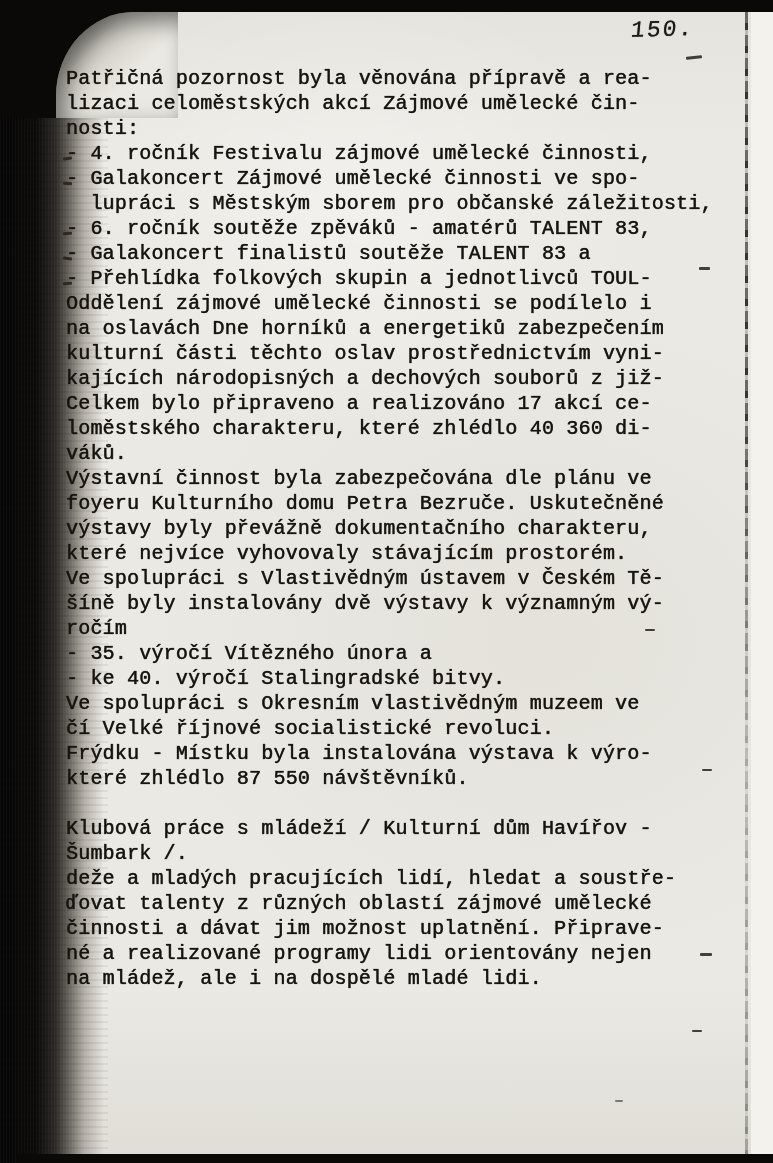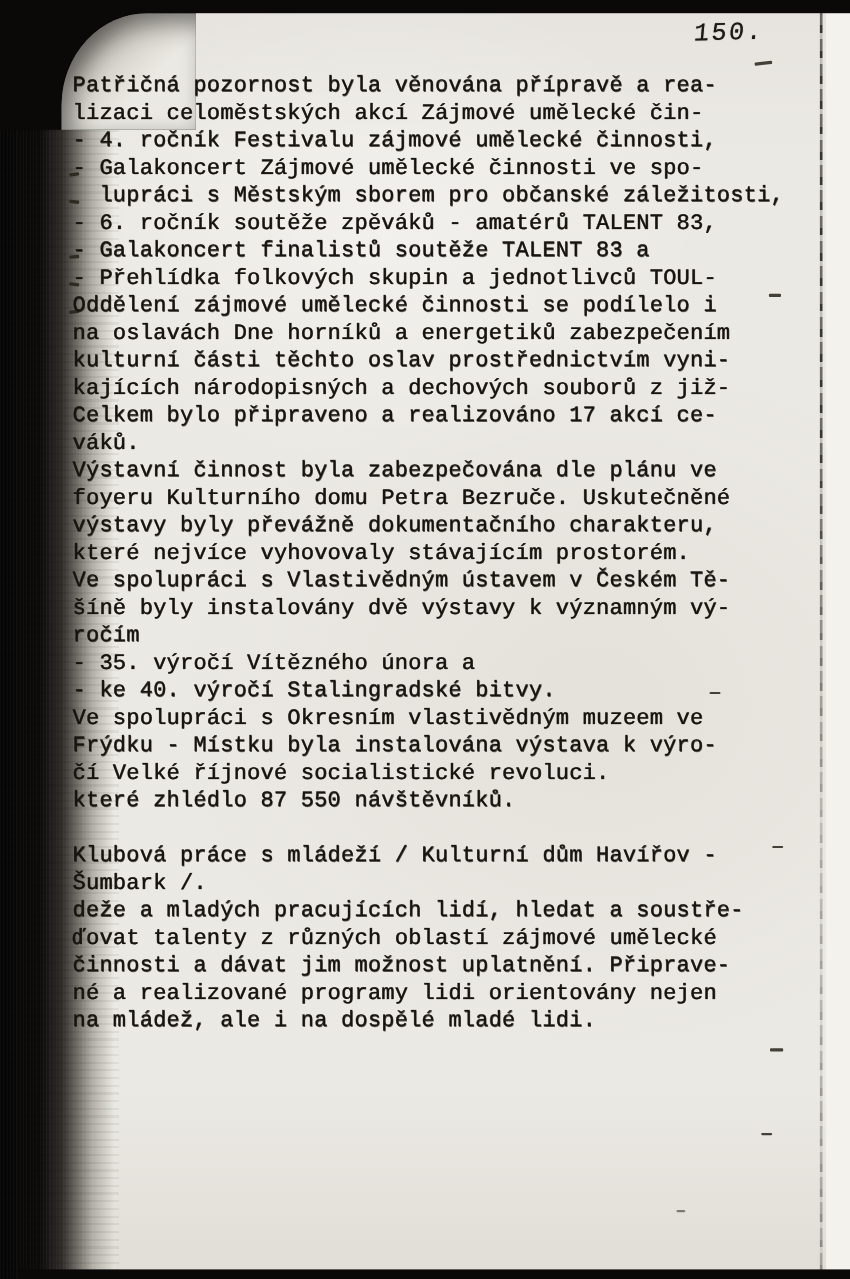--- a/index.html
+++ b/index.html
@@ -102,44 +102,46 @@
   <div class="right-scratch"></div>
   <div class="edge-top"></div>
   <div class="edge-bottom"></div>
   <div class="texture"></div>
 
   <div class="page-number">150.</div>
 
   <div class="text-block">
       <div class="line">Patřičná pozornost byla věnována přípravě a rea-</div>
       <div class="line">lizaci celoměstských akcí Zájmové umělecké čin-</div>
+      <div class="line">nosti:</div>
       <div class="line">- 4. ročník Festivalu zájmové umělecké činnosti,</div>
       <div class="line">- Galakoncert Zájmové umělecké činnosti ve spo-</div>
       <div class="line">  lupráci s Městským sborem pro občanské záležitosti,</div>
       <div class="line">- 6. ročník soutěže zpěváků - amatérů TALENT 83,</div>
       <div class="line">- Galakoncert finalistů soutěže TALENT 83 a</div>
       <div class="line">- Přehlídka folkových skupin a jednotlivců TOUL-</div>
       <div class="line">Oddělení zájmové umělecké činnosti se podílelo i</div>
       <div class="line">na oslavách Dne horníků a energetiků zabezpečením</div>
       <div class="line">kulturní části těchto oslav prostřednictvím vyni-</div>
       <div class="line">kajících národopisných a dechových souborů z již-</div>
       <div class="line">Celkem bylo připraveno a realizováno 17 akcí ce-</div>
+      <div class="line">loměstského charakteru, které zhlédlo 40 360 di-</div>
       <div class="line">váků.</div>
       <div class="line">Výstavní činnost byla zabezpečována dle plánu ve</div>
       <div class="line">foyeru Kulturního domu Petra Bezruče. Uskutečněné</div>
       <div class="line">výstavy byly převážně dokumentačního charakteru,</div>
       <div class="line">které nejvíce vyhovovaly stávajícím prostorém.</div>
       <div class="line">Ve spolupráci s Vlastivědným ústavem v Českém Tě-</div>
       <div class="line">šíně byly instalovány dvě výstavy k významným vý-</div>
       <div class="line">ročím</div>
       <div class="line">- 35. výročí Vítězného února a</div>
       <div class="line">- ke 40. výročí Stalingradské bitvy.</div>
       <div class="line">Ve spolupráci s Okresním vlastivědným muzeem ve</div>
+      <div class="line">čí Velké říjnové socialistické revoluci.</div>
       <div class="line">Frýdku - Místku byla instalována výstava k výro-</div>
-      <div class="line">čí Velké říjnové socialistické revoluci.</div>
       <div class="line">které zhlédlo 87 550 návštěvníků.</div>
       <div class="line"></div>
       <div class="line">Klubová práce s mládeží / Kulturní dům Havířov -</div>
       <div class="line">Šumbark /.</div>
       <div class="line">deže a mladých pracujících lidí, hledat a soustře-</div>
       <div class="line">ďovat talenty z různých oblastí zájmové umělecké</div>
       <div class="line">činnosti a dávat jim možnost uplatnění. Připrave-</div>
       <div class="line">né a realizované programy lidi orientovány nejen</div>
       <div class="line">na mládež, ale i na dospělé mladé lidi.</div>
     </div>

